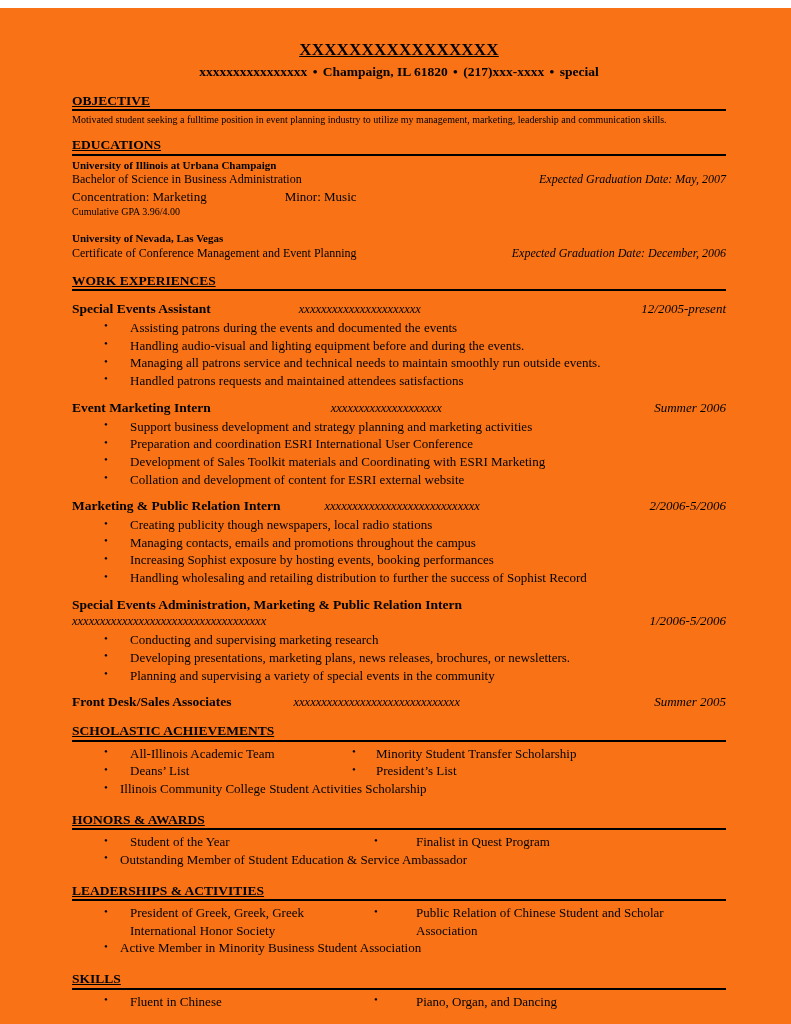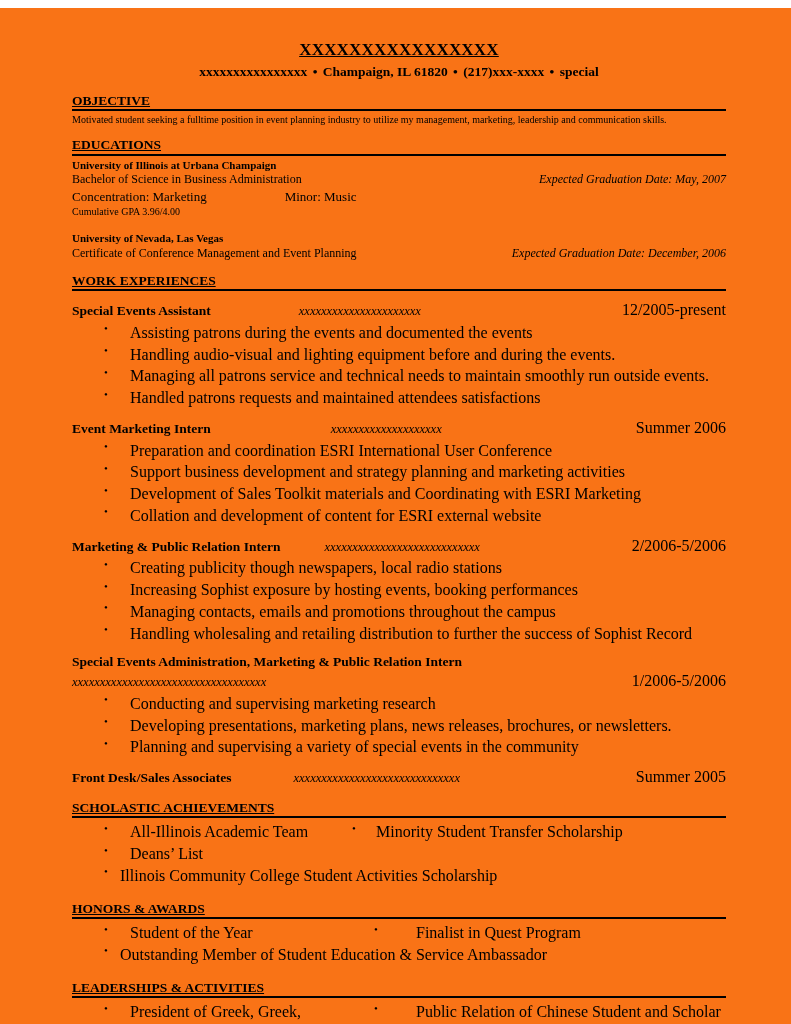--- a/index.html
+++ b/index.html
@@ -131,21 +131,22 @@
     font-size: 13.5px;
     flex: 0 0 auto;
   }
   .job-xs {
     font-style: italic;
     font-size: 12.5px;
     flex: 0 0 auto;
     margin-left: auto;
   }
   .job-date {
-    font-size: 16px;
+    font-style: italic;
+    font-size: 13px;
     flex: 0 0 auto;
     margin-left: auto;
     white-space: nowrap;
   }
   .job-head.stacked {
     display: block;
   }
   .xs-row {
     display: flex;
     align-items: baseline;
@@ -158,21 +159,21 @@
 
   
   ul.bullets {
     list-style: none;
     margin: 1px 0 0 0;
     padding: 0;
   }
   ul.bullets li {
     position: relative;
     padding-left: 58px;
-    font-size: 16px;
+    font-size: 13px;
     line-height: 1.36;
   }
   ul.bullets li::before {
     content: "\2022";
     position: absolute;
     left: 32px;
     top: -0.5px;
     font-size: 11px;
   }
 
@@ -269,37 +270,37 @@
         </ul>
       </div>
 
       <div class="job">
         <div class="job-head">
           <span class="job-title">Event Marketing Intern</span>
           <span class="job-xs" style="margin-left:120px;">xxxxxxxxxxxxxxxxxxxx</span>
           <span class="job-date">Summer 2006</span>
         </div>
         <ul class="bullets">
+          <li>Support business development and strategy planning and marketing activities</li>
           <li>Preparation and coordination ESRI International User Conference</li>
-          <li>Support business development and strategy planning and marketing activities</li>
           <li>Development of Sales Toolkit materials and Coordinating with ESRI Marketing</li>
           <li>Collation and development of content for ESRI external website</li>
         </ul>
       </div>
 
       <div class="job">
         <div class="job-head">
           <span class="job-title">Marketing &amp; Public Relation Intern</span>
           <span class="job-xs" style="margin-left:44px;">xxxxxxxxxxxxxxxxxxxxxxxxxxxx</span>
           <span class="job-date">2/2006-5/2006</span>
         </div>
         <ul class="bullets">
           <li>Creating publicity though newspapers, local radio stations</li>
+          <li>Managing contacts, emails and promotions throughout the campus</li>
           <li>Increasing Sophist exposure by  hosting events, booking performances</li>
-          <li>Managing contacts, emails and promotions throughout the campus</li>
           <li>Handling wholesaling and retailing distribution to further the success of Sophist Record</li>
         </ul>
       </div>
 
       <div class="job">
         <div class="job-head stacked">
           <div class="job-title">Special Events Administration, Marketing &amp; Public Relation Intern</div>
           <div class="xs-row">
             <span class="job-xs">xxxxxxxxxxxxxxxxxxxxxxxxxxxxxxxxxxx</span>
             <span class="job-date">1/2006-5/2006</span>
@@ -327,20 +328,21 @@
       <div class="cols">
         <div class="col-left">
           <ul class="bullets tight">
             <li>All-Illinois Academic Team</li>
             <li>Deans’ List</li>
           </ul>
         </div>
         <div class="col-right">
           <ul class="bullets col">
             <li>Minority Student Transfer Scholarship</li>
+            <li>President’s List</li>
           </ul>
         </div>
       </div>
       <ul class="bullets fullrow">
         <li style="padding-left:48px;">Illinois Community College Student Activities Scholarship</li>
       </ul>
     </div>
 
     <div class="section" style="margin-top:14px;">
       <div class="section-head"><span class="txt">HONORS &amp; AWARDS</span></div>

